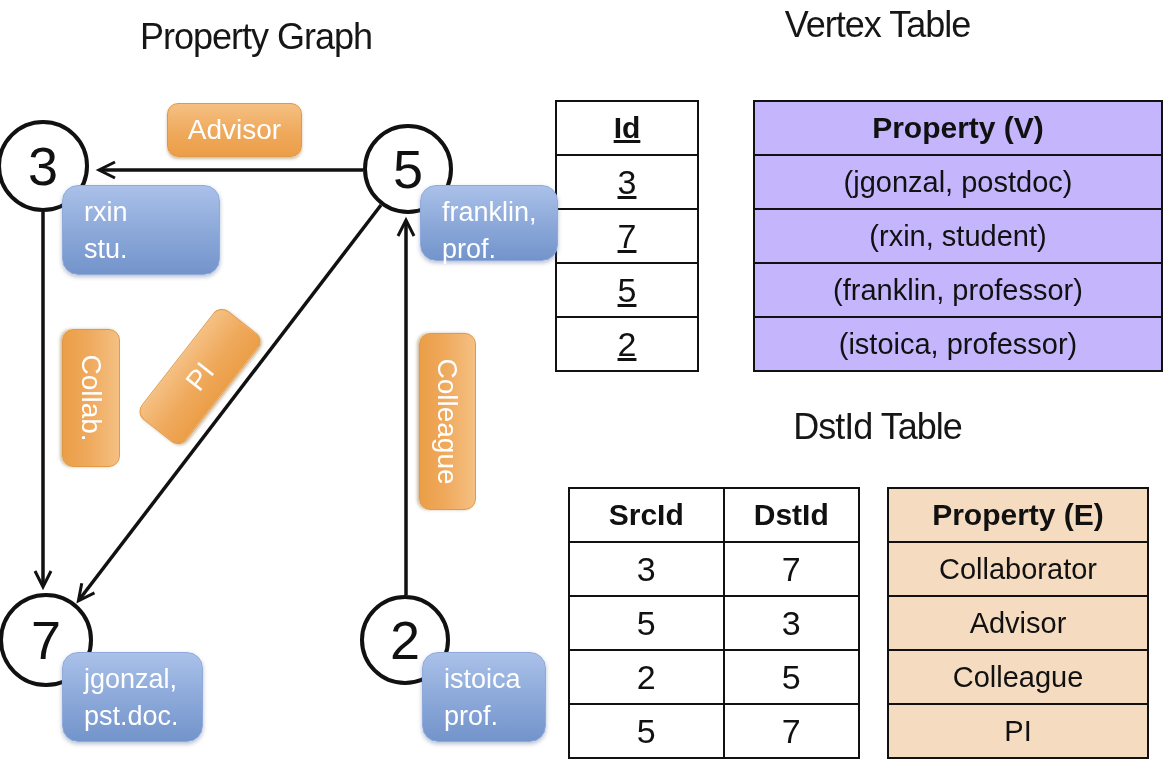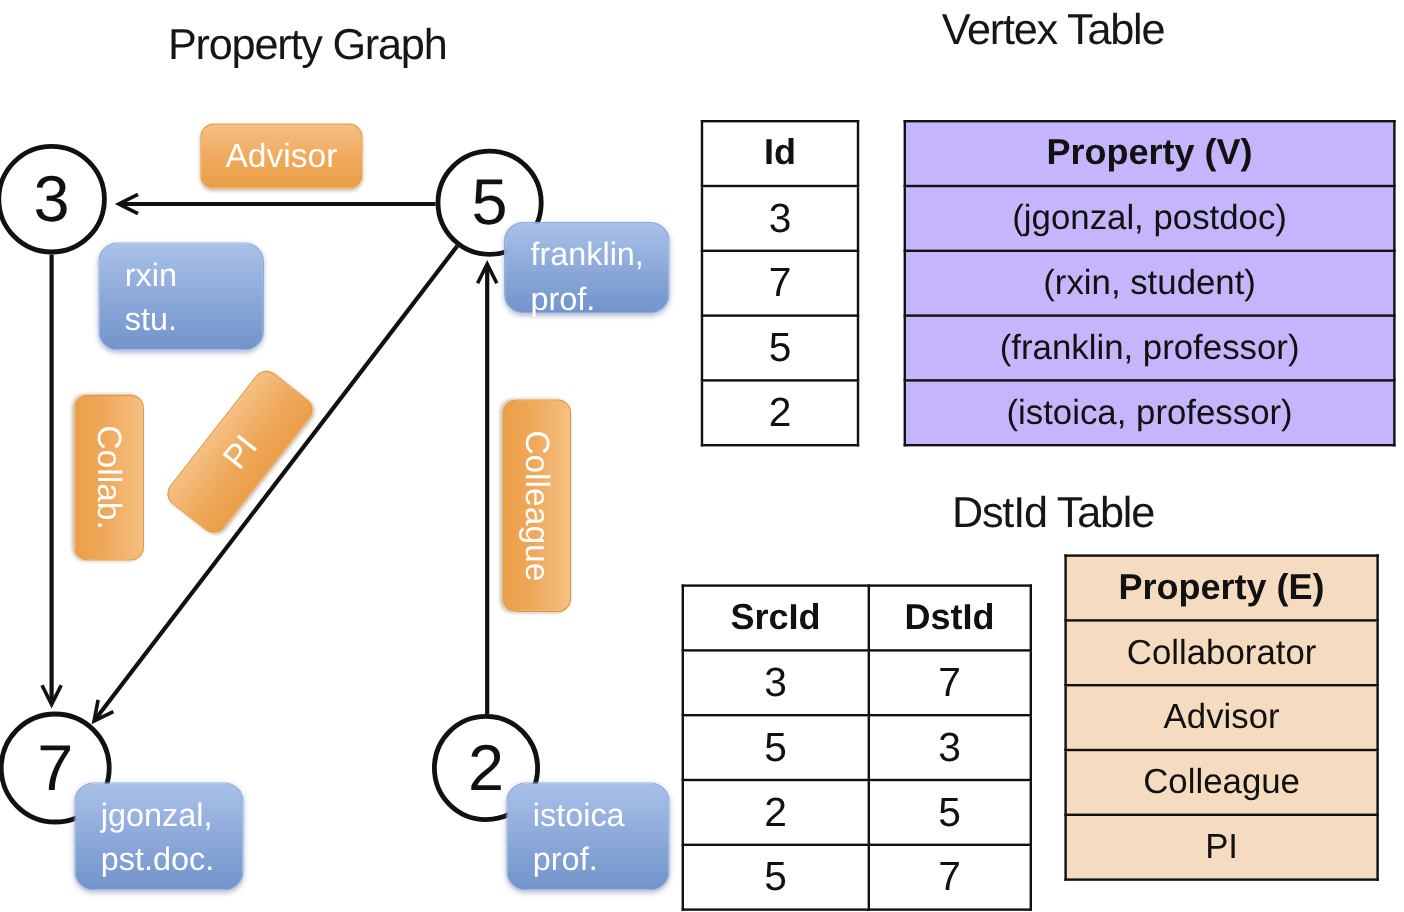--- a/index.html
+++ b/index.html
@@ -67,45 +67,45 @@
   <div class="node" style="left:363px;top:124px;width:90px;height:90px;">
     <span>5</span>
   </div>
   <div class="node" style="left:-1px;top:593px;width:94px;height:94px;">
     <span>7</span>
   </div>
   <div class="node" style="left:360px;top:595px;width:90px;height:90px;">
     <span>2</span>
   </div>
 
-  <div class="vprop" style="left:62px;top:202px;width:138px;height:90px;margin-left:20px;">
+  <div class="vprop" style="left:62px;top:185px;width:158px;height:90px;">
     <span style="display:block">rxin</span>
     <span style="display:block">stu.</span>
   </div>
   <div class="vprop" style="left:420px;top:185px;width:138px;height:76px;">
     <span style="display:block">franklin,</span>
     <span style="display:block">prof.</span>
   </div>
   <div class="vprop" style="left:62px;top:652px;width:141px;height:90px;">
     <span style="display:block">jgonzal,</span>
     <span style="display:block">pst.doc.</span>
   </div>
-  <div class="vprop" style="left:422px;top:652px;width:136px;height:90px;">
+  <div class="vprop" style="left:422px;top:652px;width:124px;height:90px;">
     <span style="display:block">istoica</span>
     <span style="display:block">prof.</span>
   </div>
 
   <div class="eprop" style="left:167px;top:103px;width:135px;height:54px;">Advisor</div>
   <div class="eprop" style="left:22px;top:369px;width:138px;height:58px;transform:rotate(90deg);">Collab.</div>
   <div class="eprop" style="left:131px;top:348px;width:138px;height:57px;transform:rotate(-52deg);">PI</div>
   <div class="eprop" style="left:359px;top:393px;width:177px;height:57px;transform:rotate(90deg);">Colleague</div>
 
   <div class="title" style="left:590px;top:4px;width:575px;">Vertex Table</div>
 
-  <table style="left:584px;top:100px;width:132px;">
+  <table style="left:555px;top:100px;width:144px;text-decoration:underline;">
     <tbody>
         <tr>
       <td class="hdr">Id</td>
     </tr>
     <tr>
           <td class="num">3</td>
         </tr>
     <tr>
           <td class="num">7</td>
         </tr>
@@ -158,21 +158,21 @@
       <td class="num">2</td>
       <td class="num">5</td>
     </tr>
     <tr>
       <td class="num">5</td>
       <td class="num">7</td>
     </tr>
   </tbody>
     </table>
 
-  <table class="efill" style="left:887px;top:462px;width:262px;">
+  <table class="efill" style="left:887px;top:487px;width:262px;">
     <tbody>
         <tr>
       <td class="hdr">Property (E)</td>
     </tr>
     <tr>
           <td>Collaborator</td>
         </tr>
     <tr>
           <td>Advisor</td>
         </tr>

